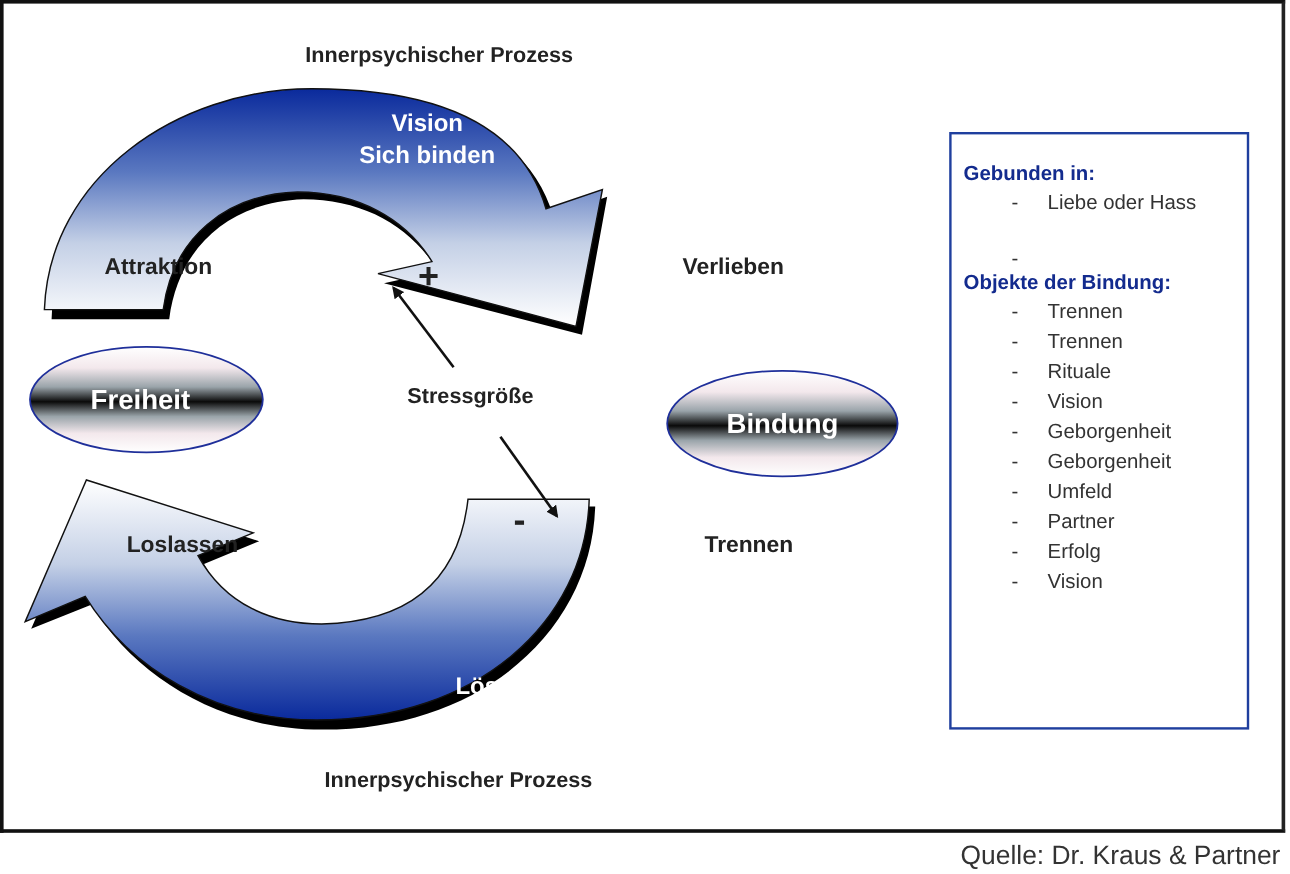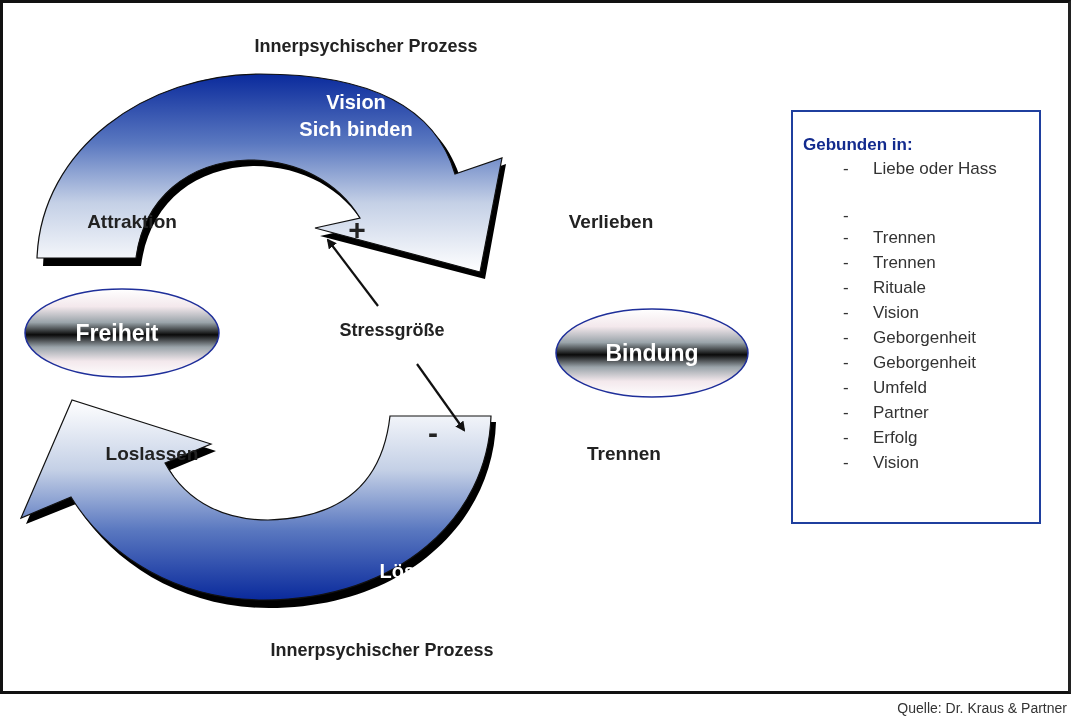--- a/index.html
+++ b/index.html
@@ -1,25 +1,25 @@
 <!DOCTYPE html>
 <html><head>
 <meta charset="utf-8">
 <style>
   html, body { margin:0; padding:0; background:#ffffff; }
   body { width:1075px; height:728px; position:relative; overflow:hidden; font-family:"Liberation Sans", sans-serif; }
   .frame { position:absolute; left:0; top:0; width:1071px; height:694px; border-top:3px solid #111; border-left:3px solid #111; border-right:3px solid #222; border-bottom:3px solid #111; box-sizing:border-box; }
   svg.diagram { position:absolute; left:0; top:0; }
   .lbl { font-family:"Liberation Sans", sans-serif; font-weight:bold; }
-  .side-box { position:absolute; left:791px; top:110px; width:250px; height:414px; border:2px solid #1f3f9e; box-sizing:border-box; padding:22px 0 0 10px; }
+  .side-box { position:absolute; left:791px; top:110px; width:250px; height:498px; border:2px solid #1f3f9e; box-sizing:border-box; padding:22px 0 0 10px; }
   .side-head { color:#132b8e; font-weight:bold; font-size:17px; line-height:22px; }
   .side-item { color:#333; font-size:17px; line-height:25px; position:relative; padding-left:70px; }
   .side-item .dash { position:absolute; left:40px; top:0; }
   .gap { height:22px; }
-  .source { position:absolute; right:8px; top:700px; font-size:14px; color:#333; }
+  .source { position:absolute; right:8px; top:700px; font-size:22px; color:#333; }
 </style>
 </head>
 <body>
 
 <div class="frame"></div>
 
 <svg class="diagram" width="780" height="700" viewBox="0 0 780 700">
   <defs>
     <linearGradient id="gUp" x1="0" y1="0" x2="0" y2="1">
       <stop offset="0" stop-color="#0a2a9c"></stop>
@@ -84,20 +84,21 @@
 </svg>
 
 <div class="side-box">
   <div class="side-head">Gebunden in:</div>
   <div class="side-item"><span class="dash">-</span><span>Liebe oder Hass</span></div>
   <div class="gap"></div>
   <div class="side-item">
       <span class="dash">-</span>
     </div>
   <div class="gap"></div>
+  <div class="side-head">Objekte der Bindung:</div>
   <div class="side-item"><span class="dash">-</span><span>Trennen</span></div>
   <div class="side-item"><span class="dash">-</span><span>Trennen</span></div>
   <div class="side-item"><span class="dash">-</span><span>Rituale</span></div>
   <div class="side-item"><span class="dash">-</span><span>Vision</span></div>
   <div class="side-item"><span class="dash">-</span><span>Geborgenheit</span></div>
   <div class="side-item"><span class="dash">-</span><span>Geborgenheit</span></div>
   <div class="side-item"><span class="dash">-</span><span>Umfeld</span></div>
   <div class="side-item"><span class="dash">-</span><span>Partner</span></div>
   <div class="side-item"><span class="dash">-</span><span>Erfolg</span></div>
   <div class="side-item"><span class="dash">-</span><span>Vision</span></div>

